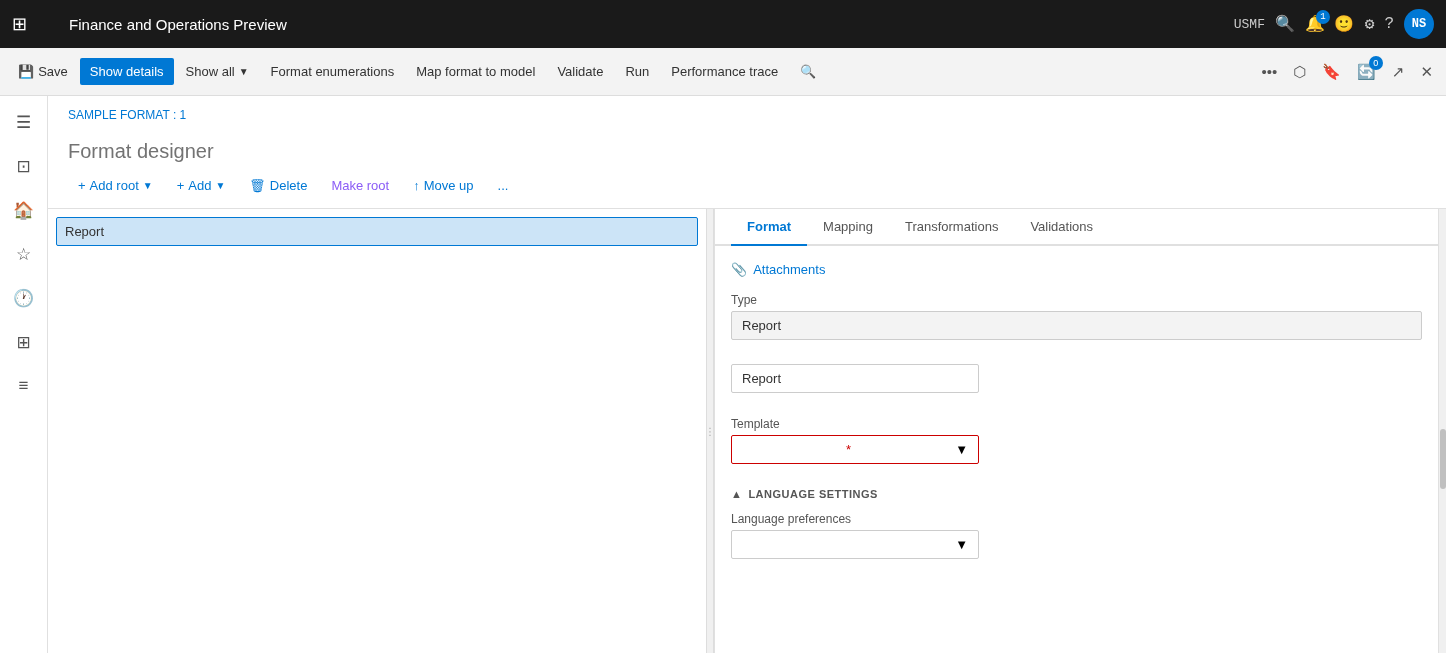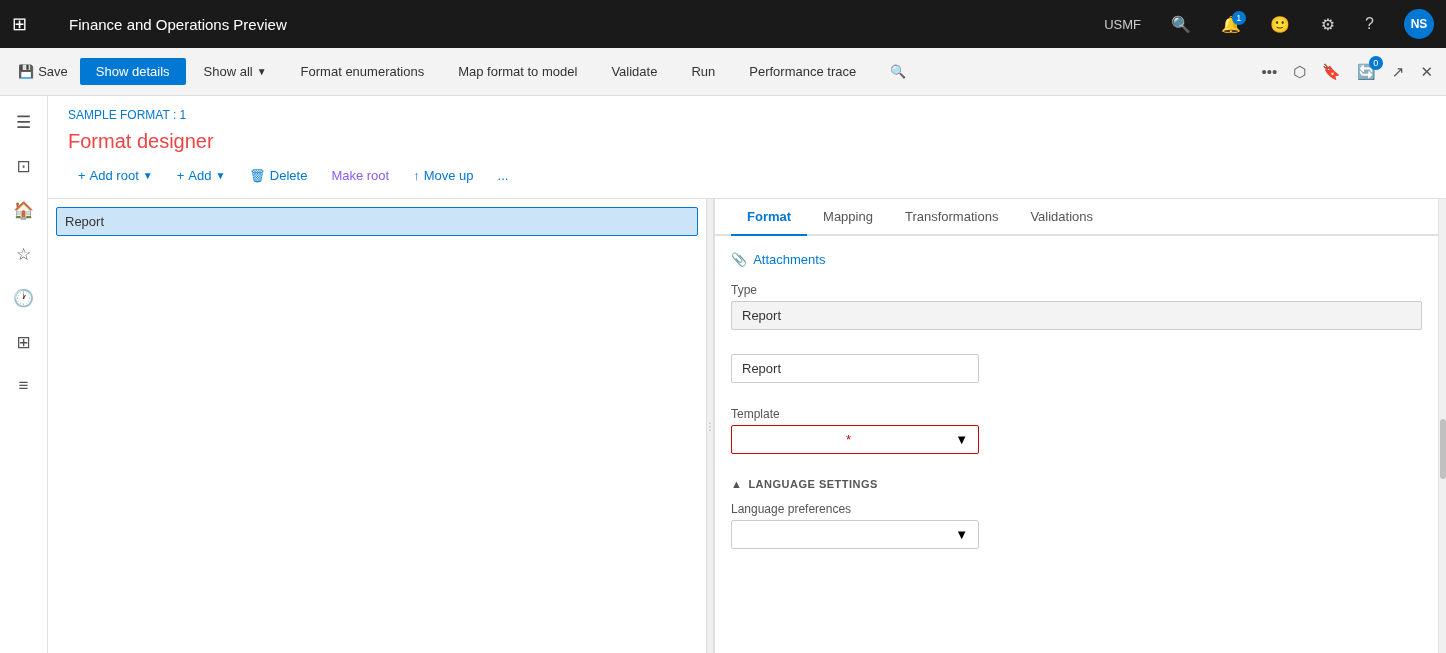--- a/index.html
+++ b/index.html
@@ -10,21 +10,21 @@
       display: flex;
       align-items: center;
       background: #1a1a1a;
       color: #fff;
       height: 48px;
       padding: 0 12px;
       gap: 10px;
     }
     .title-bar .app-grid { font-size: 18px; cursor: pointer; margin-right: 6px; }
     .title-bar .app-title { font-size: 15px; font-weight: 400; flex: 1; margin-left: 26px; }
-    .title-bar .top-actions { display: flex; align-items: center; gap: 30px; }
+    .title-bar .top-actions { display: flex; align-items: center; gap: 10px; font-family: Liberation Mono, monospace; }
     .title-bar .usmf { color: #ccc; font-size: 13px; }
     .title-bar .top-icon { font-size: 16px; color: #ccc; cursor: pointer; }
     .notification-badge { position: relative; }
     .notification-badge .badge {
       position: absolute; top: -4px; right: -5px;
       background: #0078d4; color: #fff; border-radius: 50%;
       font-size: 9px; width: 14px; height: 14px;
       display: flex; align-items: center; justify-content: center;
     }
     .avatar {
@@ -39,21 +39,21 @@
       display: flex;
       align-items: center;
       background: #f3f3f3;
       border-bottom: 1px solid #ddd;
       height: 48px;
       padding: 0 8px;
       gap: 2px;
     }
     .action-bar .action-btn {
       display: flex; align-items: center; gap: 4px;
-      padding: 6px 16px; border: none; background: transparent;
+      padding: 6px 10px; border: none; background: transparent;
       cursor: pointer; font-size: 13px; color: #333; border-radius: 2px;
       white-space: nowrap;
     }
     .action-bar .action-btn.primary {
       background: #0078d4; color: #fff;
     }
     .action-bar .save-btn { display: flex; align-items: center; gap: 4px; padding: 6px 10px; border: none; background: transparent; cursor: pointer; font-size: 13px; color: #333; }
     .action-bar .spacer { flex: 1; }
     .action-bar .right-actions { display: flex; align-items: center; gap: 6px; }
     .action-bar .right-icon { font-size: 15px; color: #555; cursor: pointer; padding: 5px; }
@@ -93,21 +93,21 @@
     }
 
     
     .page-header {
       padding: 12px 20px 0;
     }
     .breadcrumb {
       font-size: 12px; color: #0078d4; cursor: pointer;
     }
     .page-title {
-      font-size: 20px; font-weight: 400; color: #ef4444; margin-top: 8px;
+      font-size: 20px; font-weight: 400; color: #737373; margin-top: 18px;
     }
 
     
     .designer-toolbar {
       display: flex; align-items: center;
       padding: 10px 20px; gap: 4px;
       border-bottom: 1px solid #e0e0e0;
     }
     .toolbar-btn {
       display: flex; align-items: center; gap: 4px;

